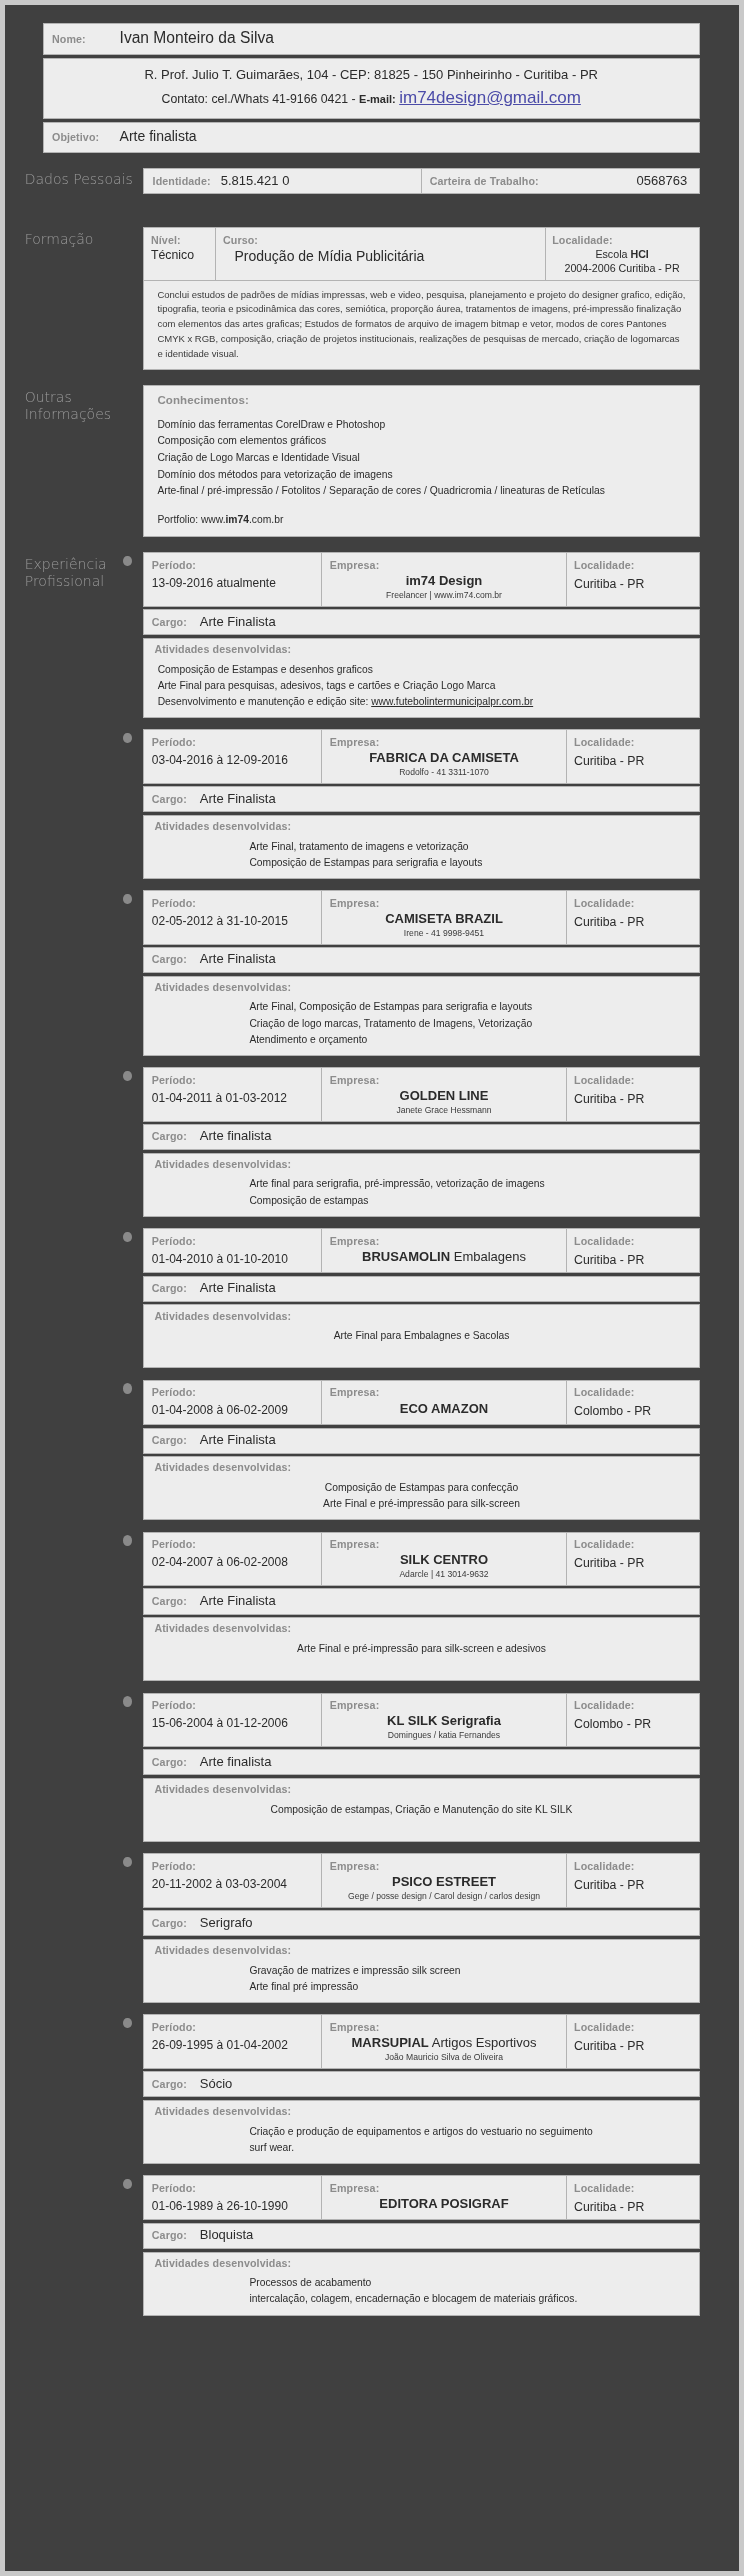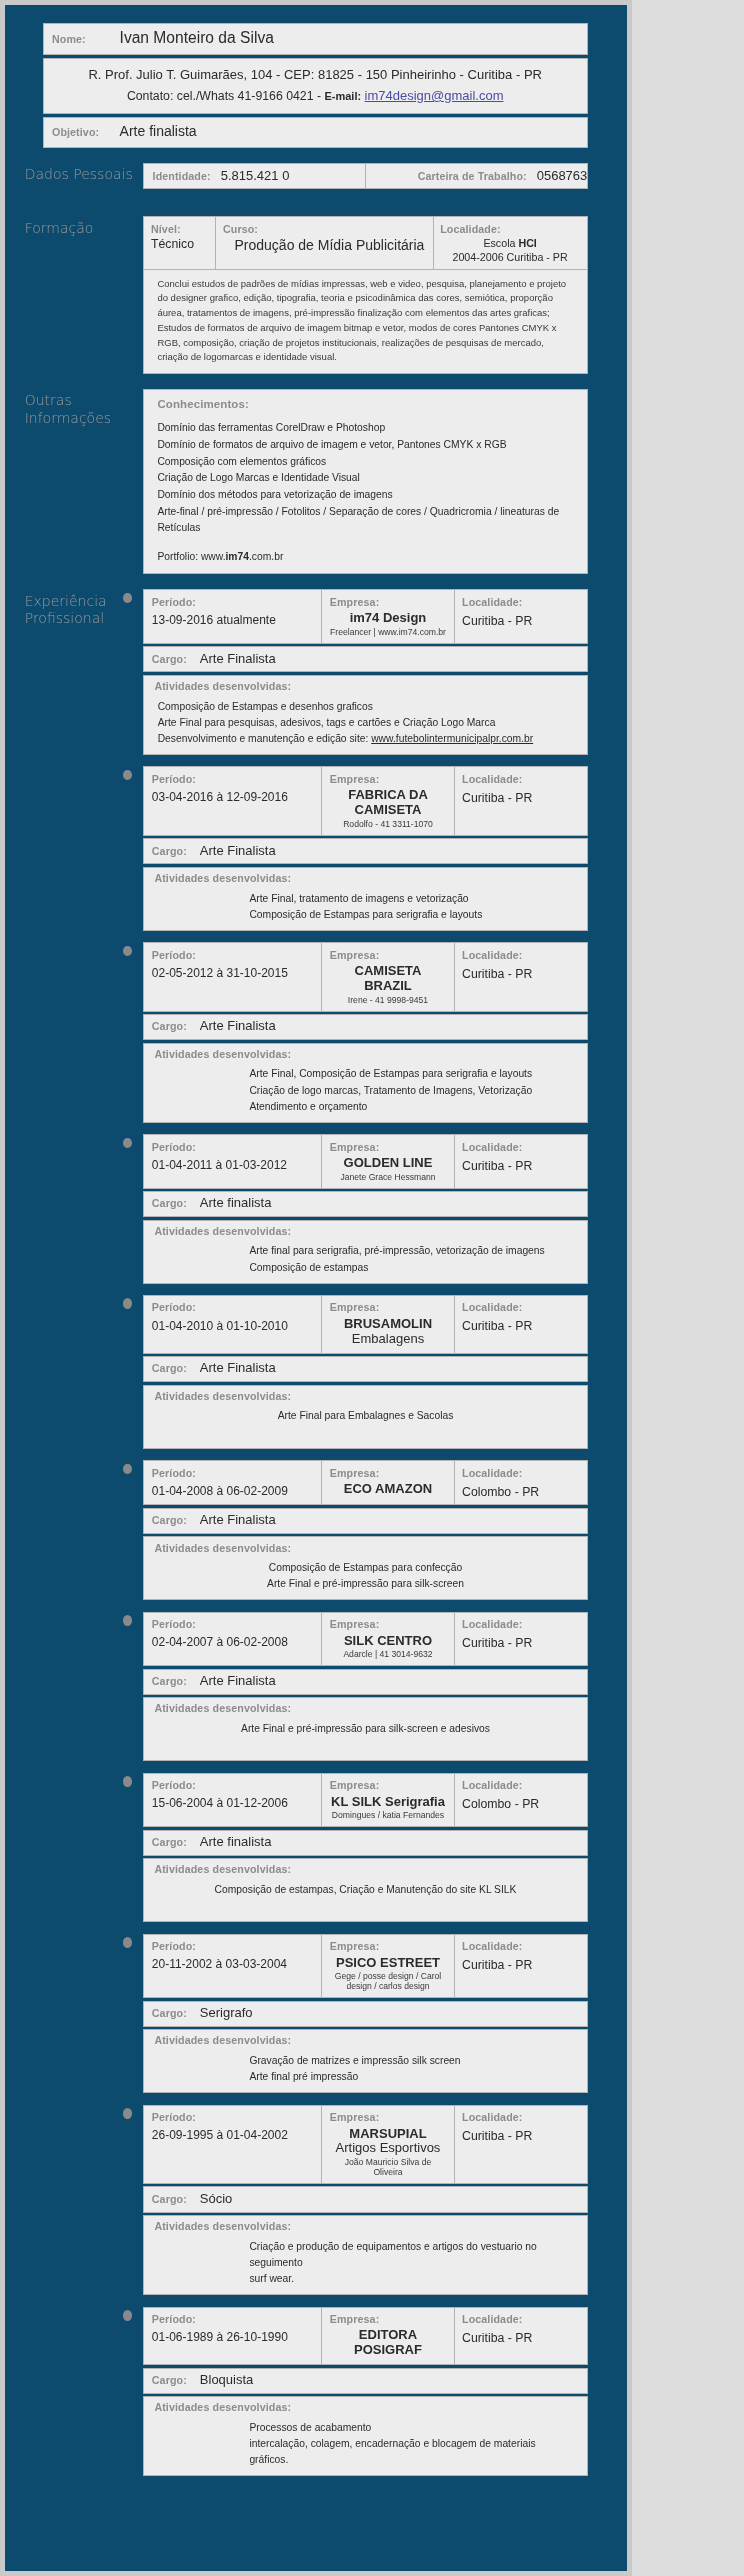--- a/index.html
+++ b/index.html
@@ -6,23 +6,23 @@
   * { box-sizing: border-box; }
   html, body { margin:0; padding:0; }
   body {
     width:744px;
     background:#dcdcdc;
     font-family:"Liberation Sans", sans-serif;
     color:#2b2b2b;
     -webkit-font-smoothing:antialiased;
   }
   .page {
-    width:632px;
+    width:744px;
     min-height:2576px;
-    background:#0c4a6e;
+    background:#404040;
     border-left:5.8px solid #c9c9c9;
     border-right:5.8px solid #c9c9c9;
     border-top:5px solid #c9c9c9;
     border-bottom:5.8px solid #c9c9c9;
     padding:18px 16.4px 21.4px 16.4px;
   }
 
   
   .box {
     border:0.8px solid #b3b3b3;
@@ -51,21 +51,21 @@
   .row-name .val { font-size:15.6px; padding-left:6.6px; }
 
   .addr {
     padding:8.2px 10px 10px 10px;
     text-align:center;
     margin-bottom:3.3px;
   }
   .addr .line1 { font-size:13px; color:#2b2b2b; margin-bottom:5.8px; }
   .addr .line2 { font-size:12.3px; color:#2b2b2b; }
   .addr .line2 .em { font-size:11px; font-weight:bold; color:#2b2b2b; }
-  .addr a { color:#4b4ba8; text-decoration:underline; font-size:13px; }
+  .addr a { color:#4b4ba8; text-decoration:underline; font-size:17px; }
 
   .row-obj {
     display:flex;
     align-items:baseline;
     padding:5px 8.2px 7.4px 8.2px;
   }
   .row-obj .lbl { width:61px; flex:0 0 61px; }
   .row-obj .val { font-size:14px; padding-left:6.6px; }
 
   
@@ -85,21 +85,21 @@
     font-family:"DejaVu Sans", sans-serif;
     font-weight:300;
   }
   .sec-body { flex:1 1 auto; padding-right:23px; }
 
   
   .dp-row1 { display:flex; align-items:baseline; padding:4.1px 8.2px 5.8px 8.2px; margin-bottom:3.3px; }
   .dp-row1 .lbl { flex:0 0 148px; }
   .dp-row1 .val { font-size:13px; }
 
-  .dp-row2 { display:flex; margin-bottom:12px;gap:44px; }
+  .dp-row2 { display:flex; margin-bottom:18px; }
   .dp-cell { display:flex; align-items:baseline; padding:4.1px 8.2px 5.8px 8.2px; }
   .dp-cell.ident { flex:0 0 50%; border-right:0.8px solid #b3b3b3; }
   .dp-cell.ctps  { flex:1 1 auto; }
   .dp-cell .lbl { flex:0 0 auto; }
   .dp-cell .val { font-size:13px; padding-left:10px; }
   .dp-cell.ctps .val { margin-left:auto; padding-right:3.3px; }
 
   
   .fm-head { display:flex; border-bottom:0.8px solid #b3b3b3; }
   .fm-nivel { flex:0 0 72px; border-right:0.8px solid #b3b3b3; padding:3.3px 6.6px 5px 6.6px; }
@@ -232,21 +232,20 @@
   <div class="sec">
     <div class="sec-cap">
       <span>Outras</span><br>
       <span>Informações</span>
     </div>
     <div class="sec-body">
       <div class="box oi">
         <span class="lbl">Conhecimentos:</span>
         <ul id="oi-list">
             <li>Domínio das ferramentas CorelDraw e Photoshop</li>
-            <li>Domínio de formatos de arquivo de imagem e vetor, Pantones CMYK x RGB</li>
             <li>Composição com elementos gráficos</li>
             <li>Criação de Logo Marcas e Identidade Visual</li>
             <li>Domínio dos métodos para vetorização de imagens</li>
             <li>Arte-final / pré-impressão /  Fotolitos / Separação de cores / Quadricromia / lineaturas de Retículas</li>
           </ul>
         <div class="portf">
           <span>Portfolio:  www.</span><b>im74</b><span>.com.br</span>
         </div>
       </div>
     </div>

